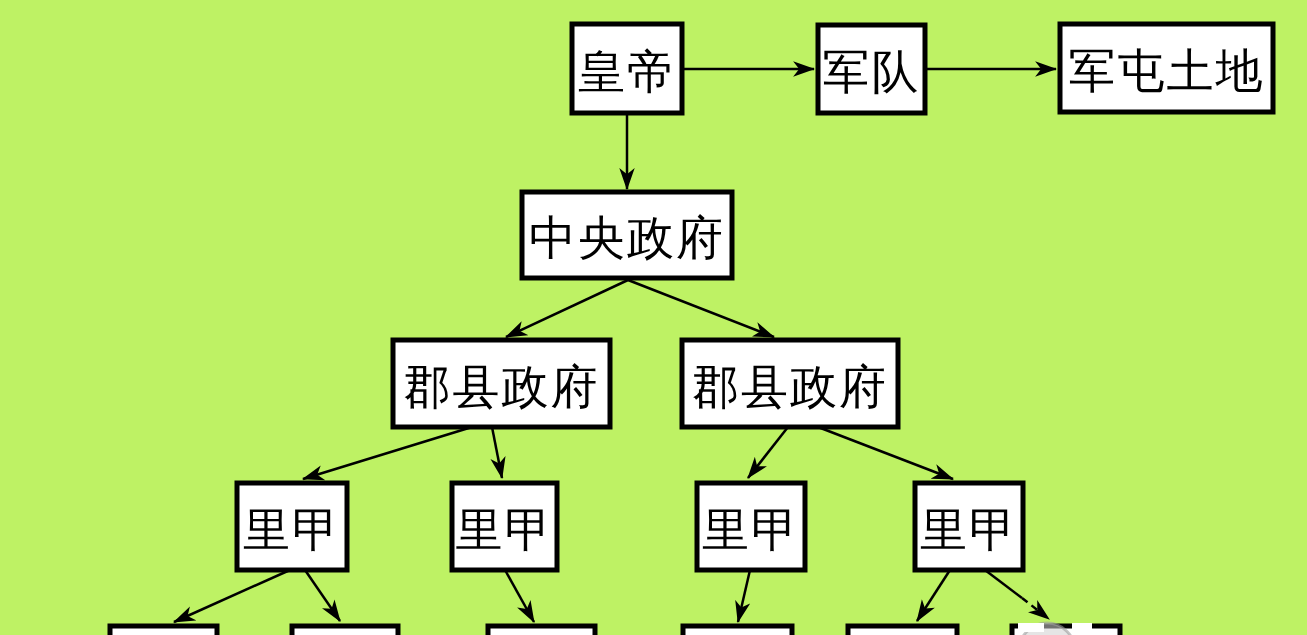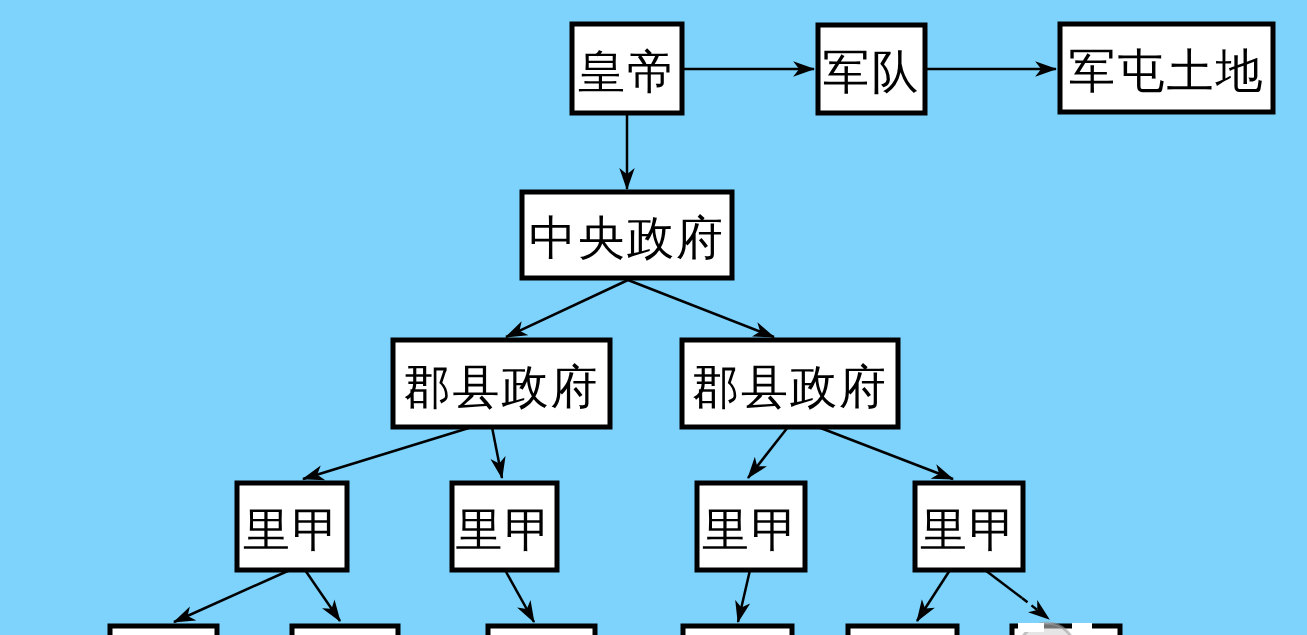--- a/index.html
+++ b/index.html
@@ -1,21 +1,21 @@
 <!DOCTYPE html>
 <html><head>
 <meta charset="utf-8">
 <title>Diagram</title>
 <style>
   html,body{margin:0;padding:0;background:#ffffff;}
   .canvas{
     position:relative;
     width:1307px;
     height:635px;
-    background:#7dd3fc;
+    background:#bef264;
     overflow:hidden;
     font-family:"Liberation Serif","DejaVu Serif",serif;
   }
   svg{display:block;}
   .node-label{
     font-family:"Liberation Serif","DejaVu Serif",serif;
     font-size:47px;
     fill:#000;
     letter-spacing:2px;
   }

